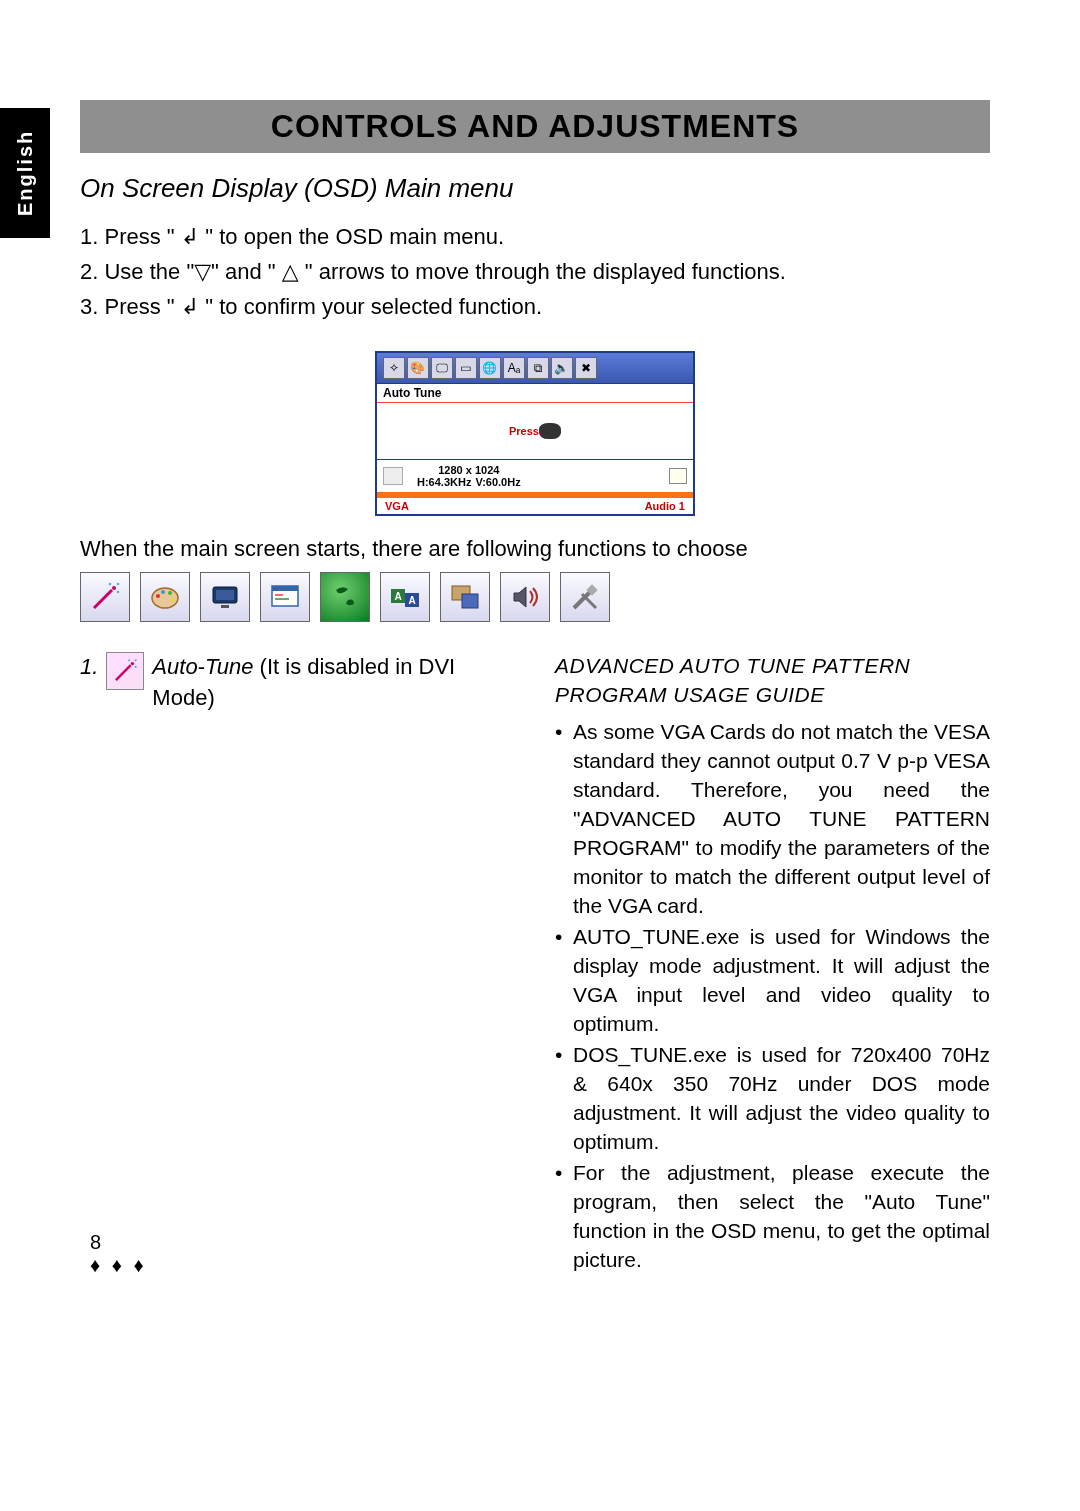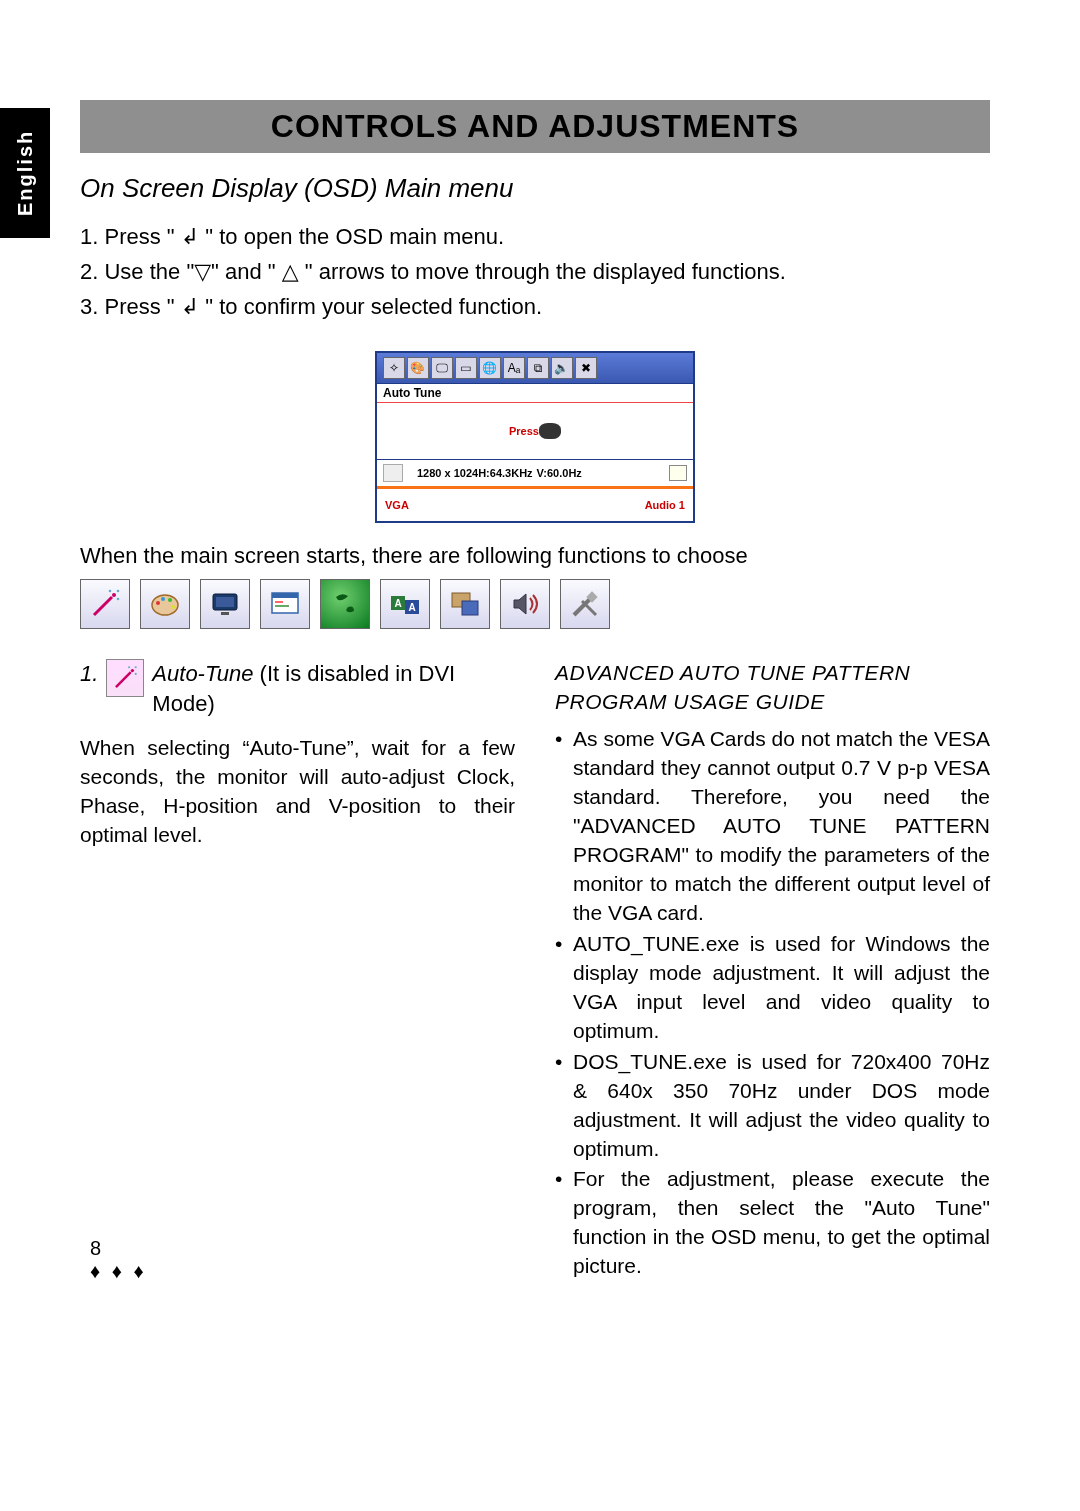--- a/index.html
+++ b/index.html
@@ -100,27 +100,27 @@
     display:flex;
     align-items:center;
     font-size:11px;
     font-weight:bold;
     padding: 4px 6px;
     gap: 14px;
   }
   .osd-status .tiny{ width:20px;height:18px;background:#eee;border:1px solid #aaa;}
   .osd-status .spk{ margin-left:auto; width:18px;height:16px;border:1px solid #888;background:#ffe;}
   .osd-bottom {
-    border-top:3px solid #f97316;
+    border-top:6px solid #f97316;
     display:flex;
     justify-content:space-between;
     font-size:11px;
     font-weight:bold;
     color:#c00;
-    padding: 10px 8px;
+    padding: 2px 8px;
   }
   .intro2 { font-size: 22px; margin: 20px 0 10px 0; }
   .icon-row { display:flex; gap:10px; margin-bottom: 30px; flex-wrap:wrap;}
   .big-icon {
     width: 50px; height: 50px;
     border: 1px solid #666;
     background: linear-gradient(#fafaff,#d8d8ef);
     display:flex;align-items:center;justify-content:center;
     font-size: 22px;
   }
@@ -188,21 +188,21 @@
       <span class="mini-icon">🔈</span>
       <span class="mini-icon">✖</span>
     </div>
     <div class="osd-label-bar">Auto Tune</div>
     <div class="osd-mid">
       <span>Press</span>
       <span class="enter-blob"></span>
     </div>
     <div class="osd-status">
       <span class="tiny"></span>
-      <span style="display:flex;flex-direction:row;align-items:center;line-height:1.1;">
+      <span style="display:flex;flex-direction:column;align-items:center;line-height:1.1;">
         <span>1280 x 1024</span>
         <span style="display:flex;gap:4px;">
           <span>H:64.3KHz</span>
           <span>V:60.0Hz</span>
         </span>
       </span>
       <span class="spk"></span>
     </div>
     <div class="osd-bottom">
       <span>VGA</span>
@@ -293,21 +293,20 @@
               <circle cx="26" cy="8" r="2" fill="#c06"></circle>
               <circle cx="30" cy="4" r="1.3" fill="#6ac"></circle>
               <circle cx="22" cy="4" r="1.3" fill="#6ac"></circle>
               <circle cx="30" cy="12" r="1.3" fill="#6ac"></circle>
             </svg>
         </span>
         <span style="font-size:22px;">
           <span class="item-title">Auto-Tune</span><span> (It is disabled in DVI Mode)</span>
         </span>
       </div>
-      <div class="para">When selecting “Auto-Tune”, wait for a few seconds, the monitor will auto-adjust Clock, Phase, H-position and V-position to their optimal level.</div>
     </div>
 
     <div class="col">
       <div class="guide-head">ADVANCED AUTO TUNE PATTERN PROGRAM USAGE GUIDE</div>
       <ul class="bullets">
         <li>As some VGA Cards do not match the VESA standard they cannot output 0.7 V p-p VESA standard. Therefore, you need the "ADVANCED AUTO TUNE PATTERN PROGRAM" to modify the parameters of the monitor to match the different output level of the VGA card.</li>
         <li>AUTO_TUNE.exe is used for Windows the display mode adjustment. It will adjust the VGA input level and video quality to optimum.</li>
         <li>DOS_TUNE.exe is used for 720x400 70Hz &amp; 640x 350 70Hz under DOS mode adjustment. It will adjust the video quality to optimum.</li>
         <li>For the adjustment, please execute the program, then select the "Auto Tune" function in the OSD menu, to get the optimal picture.</li>
       </ul>

